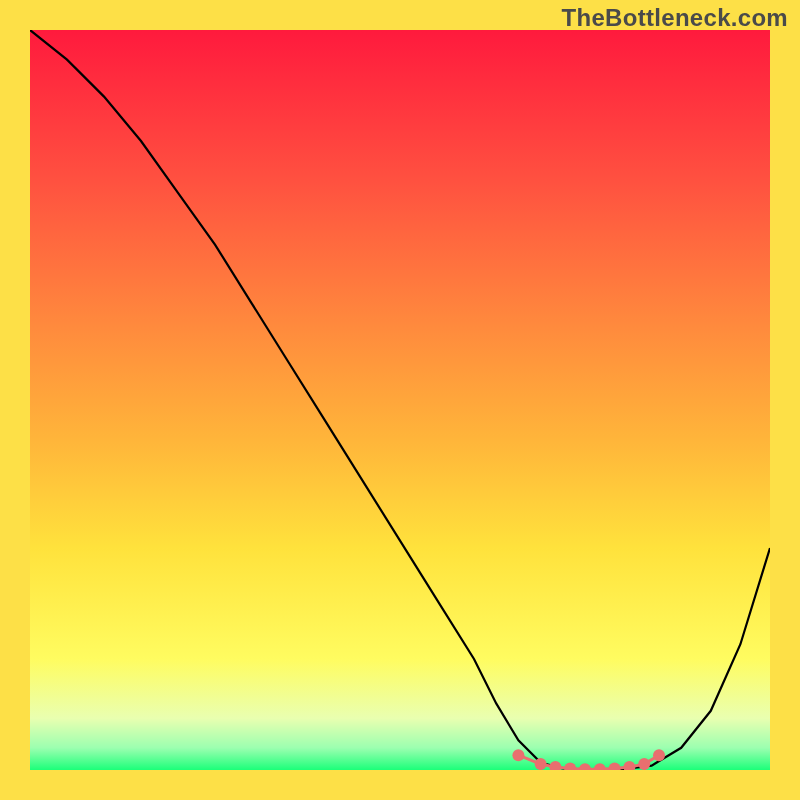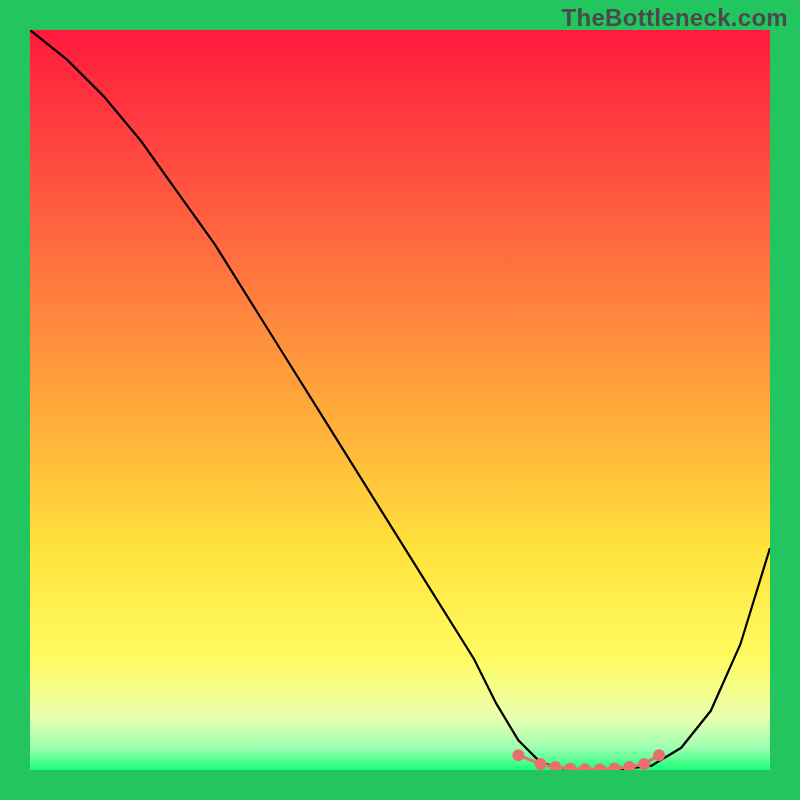--- a/index.html
+++ b/index.html
@@ -8,21 +8,21 @@
     width: 800px;
     height: 800px;
     background: #000;
     overflow: hidden;
     font-family: Arial, Helvetica, sans-serif;
   }
   .frame {
     position: relative;
     width: 800px;
     height: 800px;
-    background: #22c55e;
+    background: #fde047;
   }
   .watermark {
     position: absolute;
     top: 4px;
     right: 12px;
     color: #4a4a4a;
     font-size: 24px;
     font-weight: bold;
     letter-spacing: 0.3px;
     z-index: 3;

